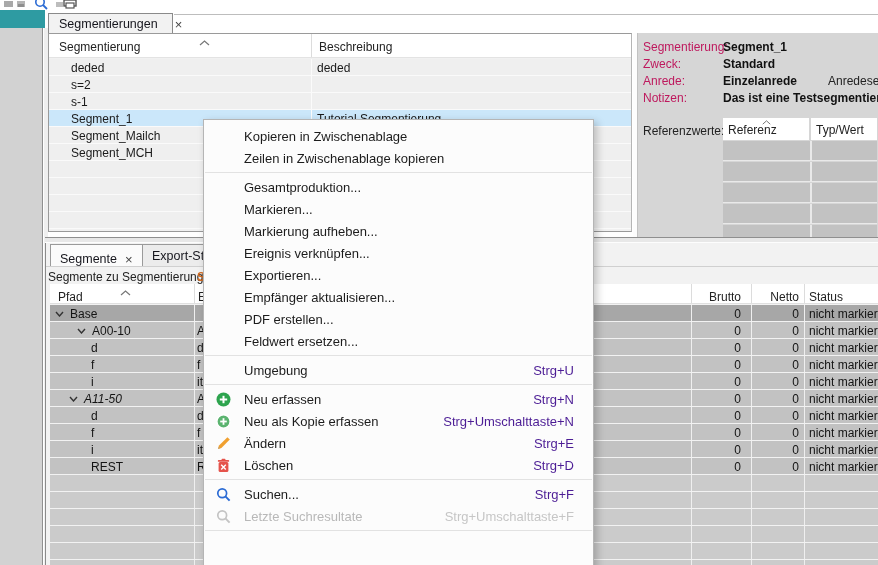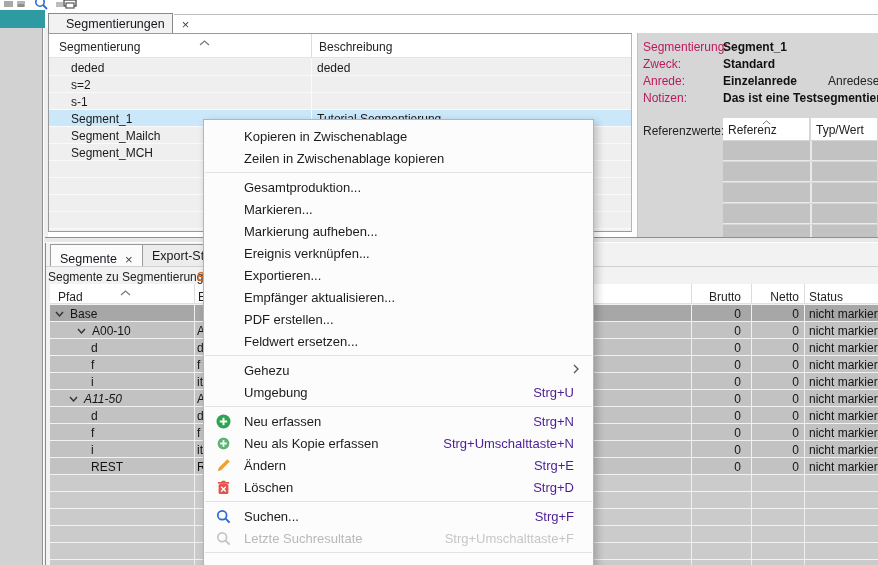--- a/index.html
+++ b/index.html
@@ -14,21 +14,21 @@
 
   
   #teal-block { left:0; top:10px; width:45px; height:18px; background:#2e9ba2; }
   #left-sidebar { left:0; top:28px; width:43px; height:537px; background:#d2d2d2; border-right:1px solid #8f8f8f; }
   #sidebar-gap { left:44px; top:28px; width:4px; height:537px; background:#efefef; }
 
   
   #tabstrip-line { left:174px; top:14px; width:704px; height:1px; background:#bdbdbd; }
   #main-tab { left:48px; top:13px; width:125px; height:21px; background:#f2f2f2;
               border:1px solid #8a8a8a; border-bottom:none; display:flex; align-items:center;
-              padding-left:17px; gap:17px; font-size:12.5px; color:#16161d; }
+              padding-left:10px; gap:17px; font-size:12.5px; color:#16161d; }
   .closex { color:#444; font-size:13px; line-height:1; cursor:default; }
 
   
   #seg-panel { left:48px; top:33px; width:584px; height:199px; background:#f1f1f1;
                border:1px solid #9a9a9a; border-right-color:#b5b5b5; }
   #seg-header { position:absolute; left:0; top:0; width:582px; height:24px; background:#fff; border-bottom:1px solid #e3e3e3; }
   .hcell { position:absolute; top:6px; color:#222; }
   .vline { position:absolute; top:0; bottom:0; width:1px; background:#dcdcdc; }
   .sortcaret { position:absolute; top:1px; color:#777; }
   #seg-rows { position:absolute; left:0; top:25px; width:582px; }
@@ -453,26 +453,20 @@
         <span class="lab">Empfänger aktualisieren...</span>
       </div>
       <div class="mi">
         <span class="lab">PDF erstellen...</span>
       </div>
       <div class="mi">
         <span class="lab">Feldwert ersetzen...</span>
       </div>
       <div class="msep"></div>
       <div class="mi">
-        <span class="lab">Gehezu</span>
-        <span class="sub"><svg width="6" height="10" viewBox="0 0 6 10">
-            <polyline points="1,1 5,5 1,9" fill="none" stroke="#555" stroke-width="1.3"></polyline>
-          </svg></span>
-      </div>
-      <div class="mi">
         <span class="lab">Umgebung</span>
         <span class="sc">Strg+U</span>
       </div>
       <div class="msep"></div>
       <div class="mi">
         <span class="ic">
           <svg width="15" height="15" viewBox="0 0 15 15">
             <circle cx="7.5" cy="7.5" r="7" fill="#2da44e"></circle>
             <line x1="7.5" y1="3.8" x2="7.5" y2="11.2" stroke="#fff" stroke-width="2"></line>
             <line x1="3.8" y1="7.5" x2="11.2" y2="7.5" stroke="#fff" stroke-width="2"></line>

